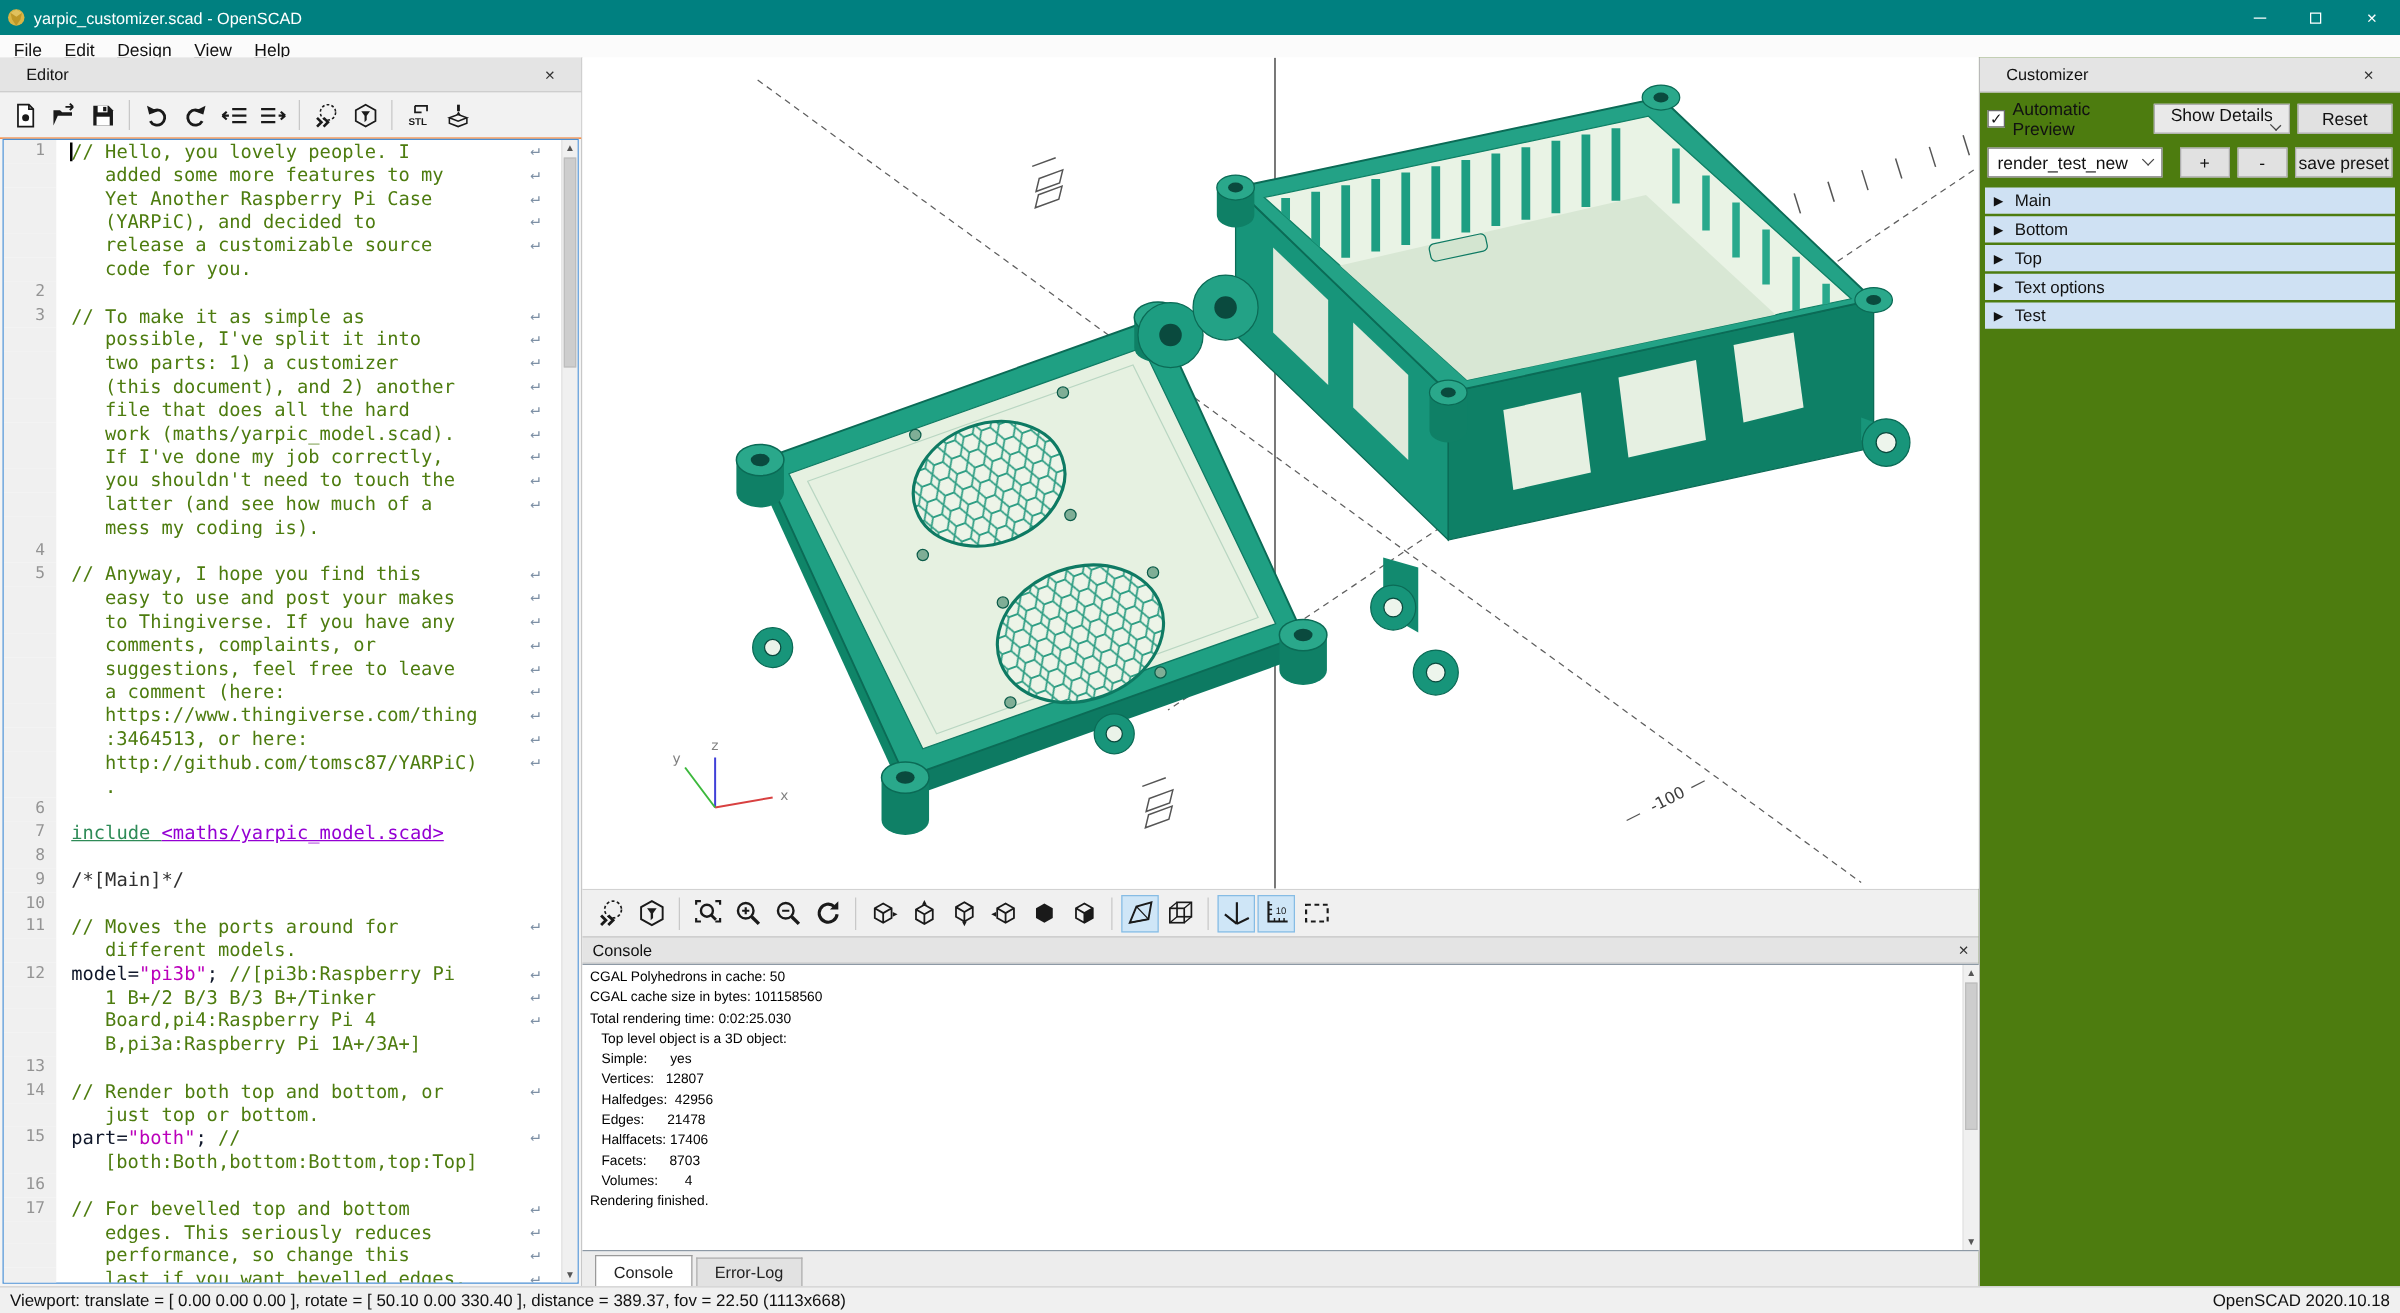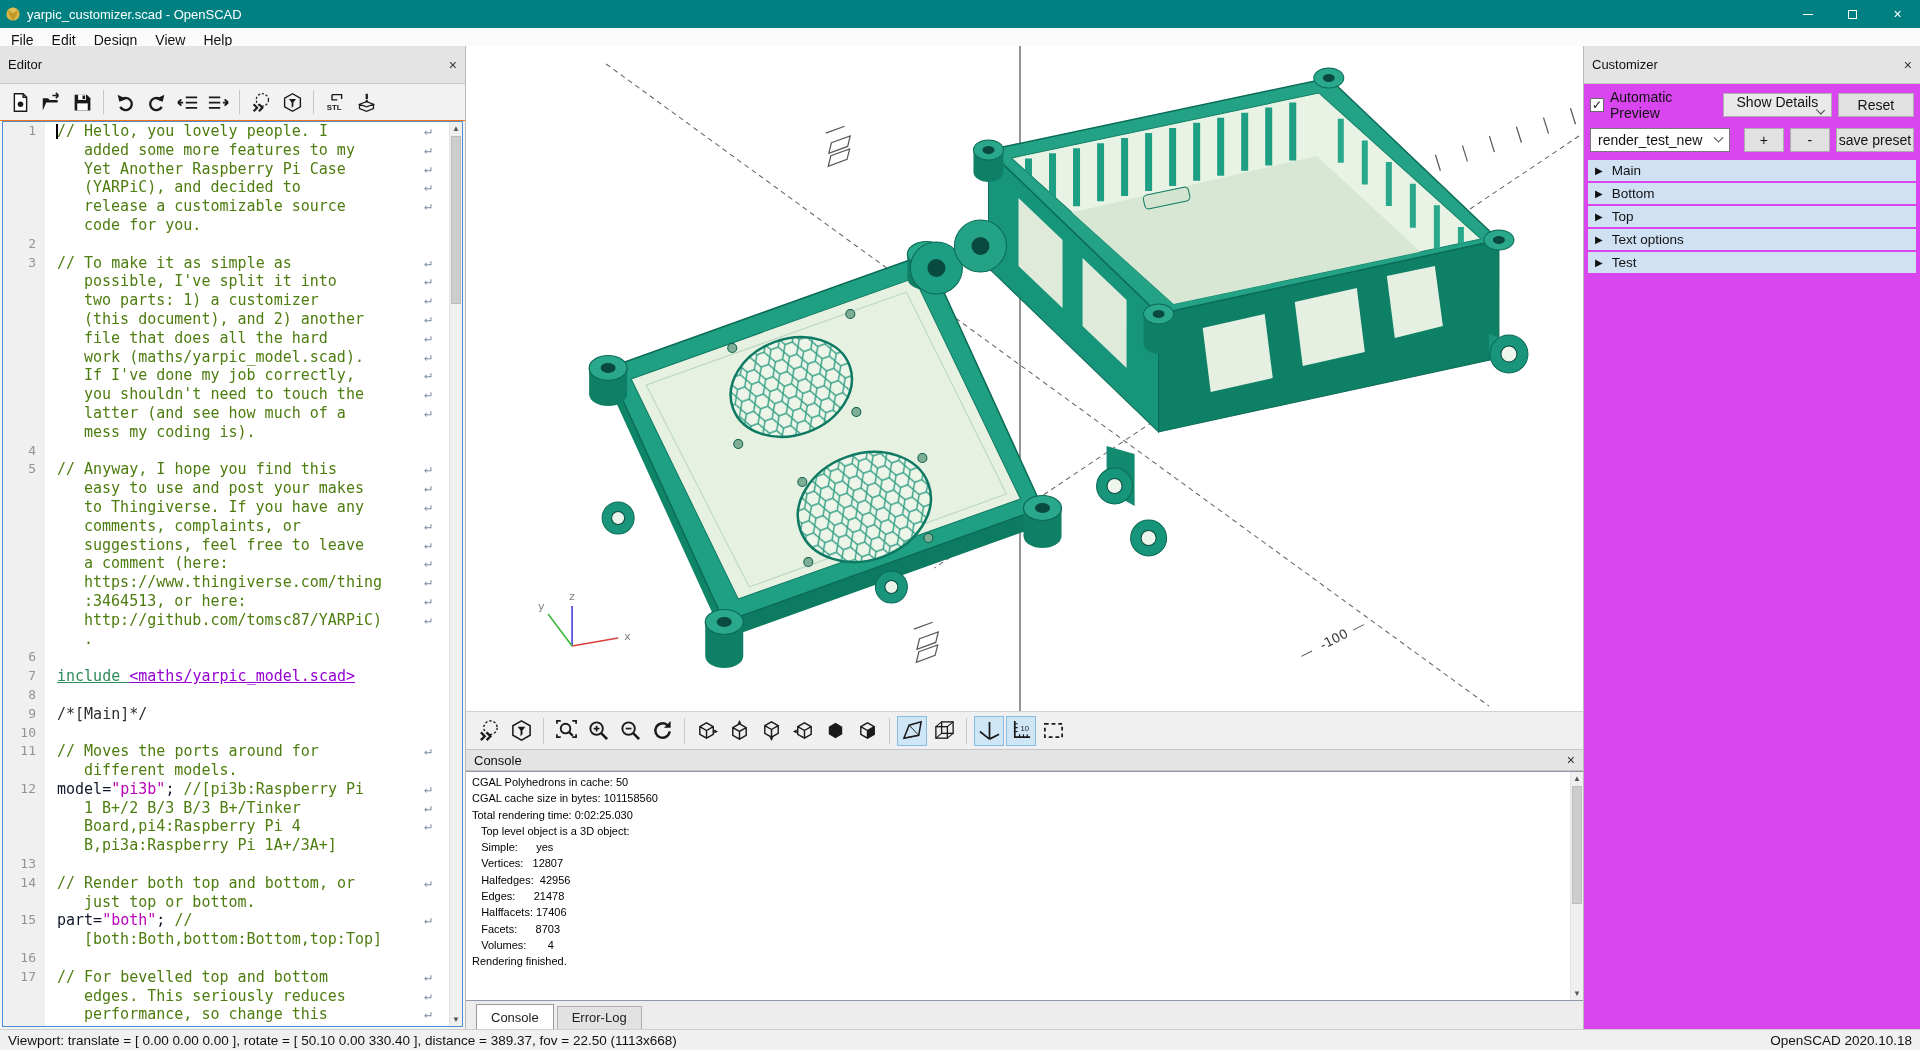--- a/index.html
+++ b/index.html
@@ -16,22 +16,22 @@
   .wbtn .maxglyph { width:9px; height:9px; border:1px solid #fff; display:block; }
   .wbtn.close { font-size:14px; }
 
   
   .menubar { height:24px; background:#fbfbfb; border-bottom:1px solid #e0e0e0; display:flex; align-items:center; padding-left:2px; }
   .menu-item { padding:3px 9px; font-size:14px; }
   .menu-item u { text-decoration:underline; }
 
   
   .main { position:absolute; top:46px; left:0; right:0; bottom:21px; display:flex; }
-  .panel-head { height:38px; background:#e4e4e4; border-bottom:1px solid #c6c6c6; font-size:13px;
-                display:flex; align-items:center; padding:0 8px; flex:0 0 auto; }
+  .panel-head { height:28px; background:#e4e4e4; border-bottom:1px solid #c6c6c6; font-size:13px;
+                display:flex; align-items:center; padding:0 21px; flex:0 0 auto; }
   .panel-head .x { margin-left:auto; color:#333; font-size:14px; line-height:1; }
 
   
   .editor-col { width:466px; flex:0 0 466px; background:#f4f4f4; border-right:1px solid #b9b9b9; display:flex; flex-direction:column; }
   .ed-toolbar { height:37px; background:#f2f2f2; border-bottom:1px solid #f97316; display:flex; align-items:center; padding:0 6px; gap:3px; }
   .tbtn { width:28px; height:28px; display:flex; align-items:center; justify-content:center; }
   .tbtn svg { width:21px; height:21px; }
   .tsep { width:1px; height:24px; background:#c8c8c8; margin:0 4px; }
 
   .code-area { flex:1; margin:0 2px 2px 2px; border:1px solid #4a8fd3; background:#fff; position:relative; overflow:hidden; }
@@ -70,21 +70,21 @@
                   font-size:13px; display:flex; align-items:center; padding:0 8px; flex:0 0 auto; }
   .console-head .x { margin-left:auto; color:#333; font-size:14px; }
   .console-body { height:230px; flex:0 0 230px; background:#fff; border:1px solid #8d99a5; border-left:none; border-right:none; position:relative; overflow:hidden; }
   .console-lines { position:absolute; inset:2px 14px 2px 6px; overflow:hidden; }
   .console-line { font-size:11px; line-height:16.3px; white-space:pre; color:#000; }
   .tabsbar { height:28px; background:#ededed; display:flex; align-items:flex-end; padding:0 0 0 10px; gap:3px; flex:0 0 auto; }
   .tab { font-size:13px; padding:3px 14px 4px 14px; border:1px solid #aeaeae; border-bottom:none; background:#e2e2e2; color:#222; }
   .tab.active { background:#fff; border-color:#9a9a9a; padding-top:5px; }
 
   
-  .cust-col { width:337px; flex:0 0 337px; background:#d946ef; border-left:1px solid #b9b9b9; display:flex; flex-direction:column; }
+  .cust-col { width:337px; flex:0 0 337px; background:#4d7c0f; border-left:1px solid #b9b9b9; display:flex; flex-direction:column; }
   .cust-row { display:flex; align-items:center; gap:6px; padding:5px 6px 2px 6px; }
   .checkbox { width:14px; height:14px; background:#fff; border:1px solid #6a6a6a; display:flex; align-items:center; justify-content:center;
               font-size:12px; color:#111; flex:0 0 14px; }
   .cb-label { font-size:14px; }
   .combo { height:24px; border:1px solid #adadad; background:#e9e9e9; display:flex; align-items:center; padding:0 7px; font-size:14px; }
   .combo .chev { margin-left:auto; width:7px; height:7px; border-right:1.6px solid #444; border-bottom:1.6px solid #444;
                  transform:rotate(45deg) translate(-2px,-2px); }
   .combo.white { background:#fff; border-color:#7a7a7a; }
   .btn { height:24px; border:1px solid #adadad; background:#e1e1e1; display:flex; align-items:center; justify-content:center; font-size:14px; }
   .grouplist { margin:6px 4px 0 4px; }

